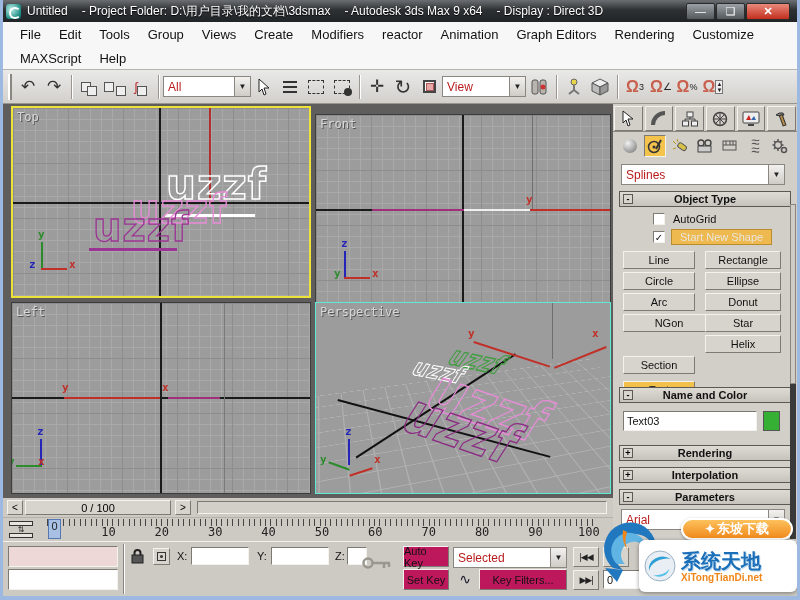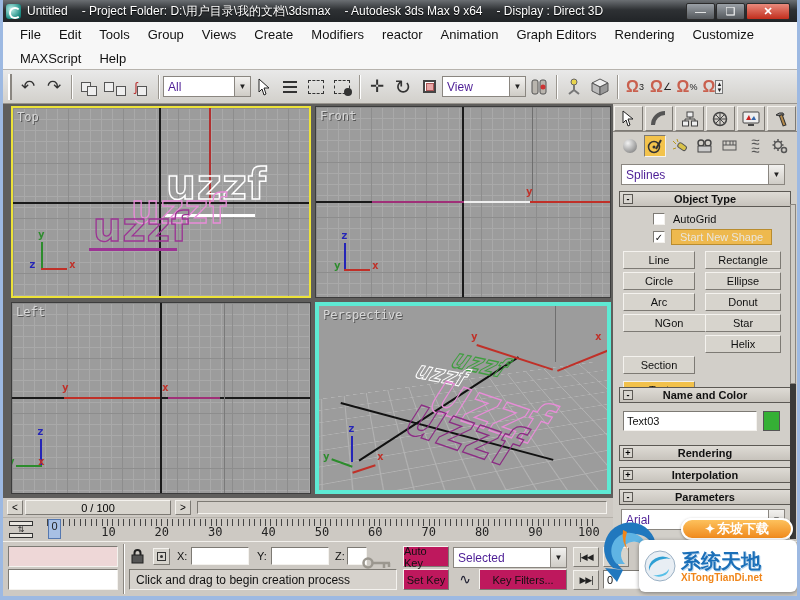--- a/index.html
+++ b/index.html
@@ -23,21 +23,21 @@
   .menurow{display:flex;height:24px;align-items:center;padding-left:8px;}
   .mitem{font-size:13px;color:#111;padding:2px 9px;white-space:nowrap;}
   
   #toolbar{position:absolute;left:0;top:70px;width:794px;height:34px;background:linear-gradient(#e9e9e9,#d2d0cb);
     border-bottom:1px solid #98948e;display:flex;align-items:center;padding-left:2px;overflow:hidden;}
   .thandle{width:3px;height:26px;border-left:2px solid #fff;border-right:2px solid #8a8680;margin:0 3px;}
   .tico{min-width:24px;height:24px;display:flex;align-items:center;justify-content:center;font-size:17px;color:#333;
     margin:0 1px;position:relative;}
   .tsep{width:1px;height:24px;background:#9a968f;margin:0 4px;box-shadow:1px 0 0 #fff;}
   .ddl{display:flex;height:21px;border:1px solid #8a8680;background:#fff;align-items:center;}
-  .ddl .ddtext{font-size:12px;padding:0 4px;flex:1;color:#4c1d95;}
+  .ddl .ddtext{font-size:12px;padding:0 4px;flex:1;color:#b91c1c;}
   .ddbtn{width:16px;height:100%;background:linear-gradient(#f2f1ef,#cfccc6);border-left:1px solid #8a8680;
     font-size:8px;display:flex;align-items:center;justify-content:center;color:#222;}
   .sq{width:10px;height:10px;border:1px solid #555;background:#eee;display:inline-block;}
   .dashsq{width:16px;height:14px;border:1px dashed #333;}
   .magnet{color:#c9604e;font-weight:bold;font-size:16px;}
   .bars{width:14px;height:12px;border-top:2px solid #333;border-bottom:2px solid #333;position:relative;}
   .bars:after{content:"";position:absolute;left:0;top:3px;width:100%;height:2px;background:#333;}
   .scaleico{width:13px;height:13px;border:2px solid #444;background:#fff;position:relative;}
   .scaleico:after{content:"";position:absolute;left:1px;top:1px;width:6px;height:6px;background:#e9a6a6;border:1px solid #a55;}
   
@@ -268,21 +268,21 @@
       <div class="ulbar" style="left:76px;top:140px;width:88px;background:#9c3494;"></div>
       <div class="tripod">
         <div class="tline" style="left:12px;top:8px;width:2px;height:26px;background:#2c8c2c;"></div>
         <span class="axlabel green" style="left:9px;top:-6px;">y</span>
         <div class="tline" style="left:12px;top:34px;width:26px;height:2px;background:#c03028;"></div>
         <span class="axlabel red" style="left:40px;top:24px;">x</span>
         <span class="axlabel blue" style="left:0px;top:24px;">z</span>
       </div>
     </div>
 
-    <div class="vp" style="left:312px;top:2px;width:296px;height:192px;border:1px solid #3c3c3c;">
+    <div class="vp" style="left:312px;top:10px;width:296px;height:192px;border:1px solid #3c3c3c;">
       <div class="vpgrid"></div>
       <span class="vplabel">Front</span>
       <div class="axv" style="left:146px;top:0;height:192px;"></div>
       <div class="axv" style="left:216px;top:0;height:95px;width:1px;background:#6f6f6f;"></div>
       <div class="axh" style="left:0;top:94px;width:56px;"></div>
       <div class="axh" style="left:56px;top:94px;width:92px;background:#a03078;"></div>
       <div class="axh" style="left:148px;top:94px;width:66px;background:#efefef;"></div>
       <div class="axh" style="left:214px;top:94px;width:82px;background:#c03028;"></div>
       <span class="axlabel red" style="left:210px;top:78px;">y</span>
       <div class="tripod">
@@ -306,21 +306,21 @@
       <div class="axh" style="left:156px;top:94px;width:52px;background:#a03078;"></div>
       <div class="tripod">
         <div class="tline" style="left:12px;top:8px;width:2px;height:26px;background:#2424b8;"></div>
         <span class="axlabel blue" style="left:9px;top:-6px;">z</span>
         <div class="tline" style="left:-12px;top:34px;width:26px;height:2px;background:#2c8c2c;"></div>
         <span class="axlabel green" style="left:-20px;top:24px;">y</span>
         <span class="axlabel red" style="left:10px;top:24px;">x</span>
       </div>
     </div>
 
-    <div class="vp" style="left:312px;top:198px;width:296px;height:192px;border:4px solid #5eead4;text-decoration:underline;">
+    <div class="vp" style="left:312px;top:198px;width:296px;height:192px;border:1px solid #5eead4;text-decoration:underline;">
       <div style="position:absolute;left:-40px;top:26px;width:380px;height:230px;transform:perspective(430px) rotateX(56deg) rotateZ(-16deg);transform-origin:50% 40%;background-image:linear-gradient(#b6b6b6 1px,transparent 1px),linear-gradient(90deg,#b6b6b6 1px,transparent 1px);background-size:24px 24px;opacity:.85;"></div>
       <span class="vplabel">Perspective</span>
       <div class="axh" style="left:22px;top:96px;width:220px;transform:rotate(15deg);transform-origin:0 0;background:#111;"></div>
       <div class="axh" style="left:200px;top:52px;width:190px;transform:rotate(147deg);transform-origin:0 0;background:#111;"></div>
       <div class="axv" style="left:236px;top:0;height:56px;width:1px;background:#6f6f6f;"></div>
       <div class="axh" style="left:158px;top:38px;width:80px;height:2px;transform:rotate(18deg);transform-origin:0 0;background:#c03028;"></div>
       <div class="axh" style="left:238px;top:64px;width:56px;height:2px;transform:rotate(-22deg);transform-origin:0 0;background:#c03028;"></div>
       <span class="axlabel red" style="left:152px;top:24px;">y</span>
       <span class="axlabel red" style="left:276px;top:24px;">x</span>
       <span class="ot" style="left:132px;top:44px;font-size:24px;-webkit-text-stroke:1.2px #3f9e3f;transform:skewX(-28deg) rotate(11deg);">uzzf</span>
@@ -540,21 +540,20 @@
     <span class="coordlbl" style="left:254px;">Y:</span>
     <input class="coordfield" style="left: 268px; width: 58px;">
     <span class="coordlbl" style="left:332px;">Z:</span>
     <input class="coordfield" style="left: 344px; width: 20px;">
     <div style="position:absolute;left:358px;top:14px;">
       <svg width="32" height="14" viewBox="0 0 32 14">
           <circle cx="7" cy="7" r="4.5" fill="none" stroke="#9b978f" stroke-width="2.5"></circle>
           <path d="M11 7 H29 M23 7 V12 M28 7 V11" stroke="#9b978f" stroke-width="2.5" fill="none"></path>
         </svg>
     </div>
-    <div id="prompt">Click and drag to begin creation process</div>
     <div class="skbtn" style="left:400px;top:4px;">Auto Key</div>
     <div class="skbtn" style="left:400px;top:27px;">Set Key</div>
     <div class="ddl" style="position:absolute;left:450px;top:5px;width:114px;">
       <span class="ddtext">Selected</span>
       <span class="ddbtn">▼</span>
     </div>
     <div style="position:absolute;left:452px;top:28px;width:20px;height:18px;font-size:14px;color:#223;display:flex;align-items:center;justify-content:center;">∿</div>
     <div class="skbtn" style="left:476px;top:27px;width:88px;">Key Filters...</div>
     <div class="pbtn" style="left:570px;top:5px;">|◀◀</div>
     <div class="pbtn" style="left:600px;top:5px;">◀||</div>

